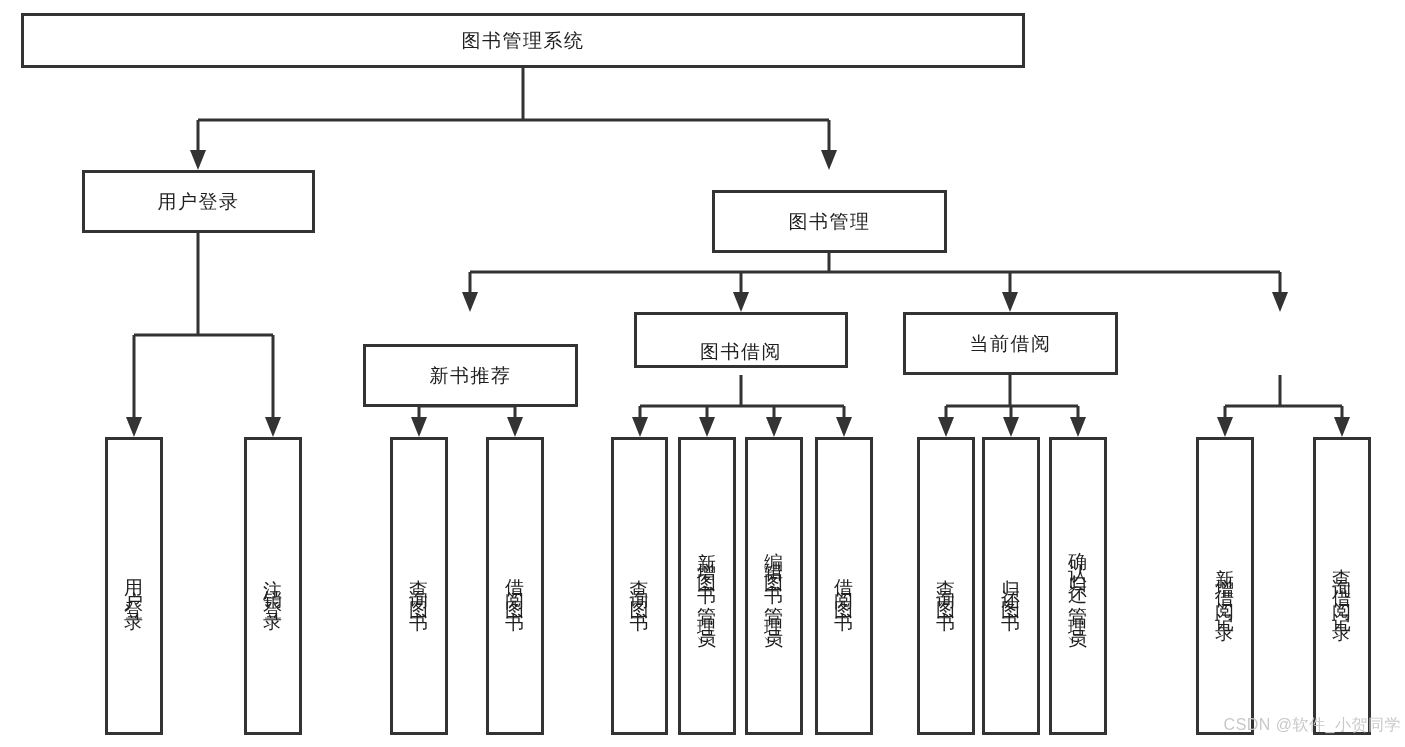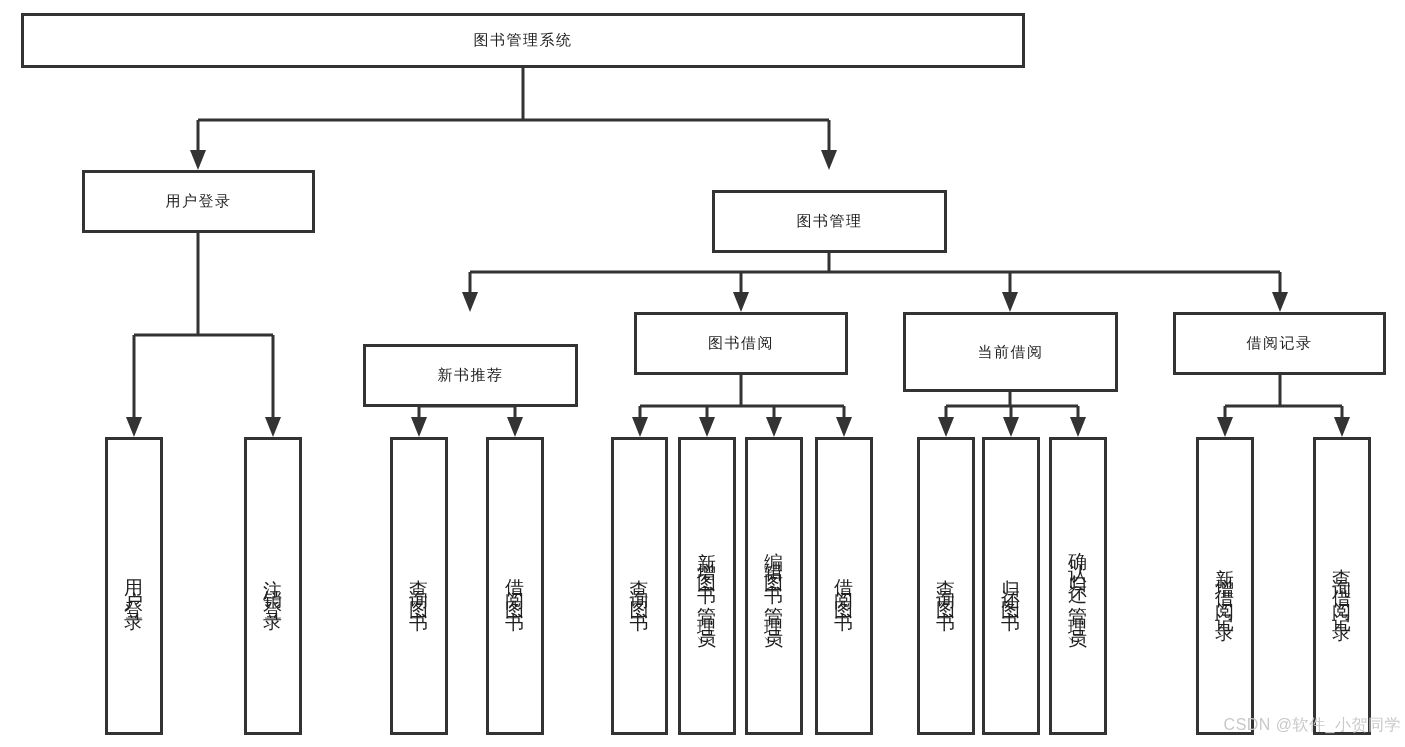--- a/index.html
+++ b/index.html
@@ -10,21 +10,21 @@
     color:var(--text,#1f1f1f);
   }
   .connectors{position:absolute;left:0;top:0;width:1405px;height:747px;}
   .connectors path{stroke:var(--line,#333333);stroke-width:3;fill:none;}
   .connectors polygon{fill:var(--line,#333333);}
   .box{
     position:absolute;box-sizing:border-box;background:#ffffff;
     border:3px solid var(--line,#333333);
     display:flex;align-items:center;justify-content:center;
   }
-  .hlabel{font-size:15px;letter-spacing:1.5px;white-space:nowrap;}
+  .hlabel{font-size:19px;letter-spacing:1.5px;white-space:nowrap;}
   .vlabel{
     writing-mode:vertical-rl;text-orientation:mixed;
     font-size:19px;line-height:1;letter-spacing:11px;white-space:nowrap;
   }
   .watermark{
     position:absolute;top:715px;right:4px;z-index:5;
     font-size:16px;letter-spacing:0.5px;
     color:var(--watermark,#c9c9c9);
   }
 </style>
@@ -76,28 +76,25 @@
   <div class="box" style="left:82px;top:170px;width:233px;height:63px;">
     <span class="hlabel">用户登录</span>
   </div>
   <div class="box" style="left:712px;top:170px;width:235px;height:63px;margin-top:20px;">
     <span class="hlabel">图书管理</span>
   </div>
 
   <div class="box" style="left:363px;top:312px;width:215px;height:63px;margin-top:32px;">
     <span class="hlabel">新书推荐</span>
   </div>
-  <div class="box" style="left:634px;top:312px;width:214px;height:63px;">
+  <div class="box" style="left:634px;top:312px;width:214px;height:56px;align-items:flex-end;">
     <span class="hlabel">图书借阅</span>
   </div>
-  <div class="box" style="left:903px;top:312px;width:215px;height:80px;">
+  <div class="box" style="left:903px;top:312px;width:215px;height:63px;">
     <span class="hlabel">当前借阅</span>
-  </div>
-  <div class="box" style="left:1173px;top:312px;width:213px;height:63px;">
-    <span class="hlabel">借阅记录</span>
   </div>
 
   <div class="box" style="left:105px;top:437px;width:58px;height:298px;">
     <span class="vlabel">用户登录</span>
   </div>
   <div class="box" style="left:244px;top:437px;width:58px;height:298px;">
     <span class="vlabel">注销登录</span>
   </div>
 
   <div class="box" style="left:390px;top:437px;width:58px;height:298px;">

